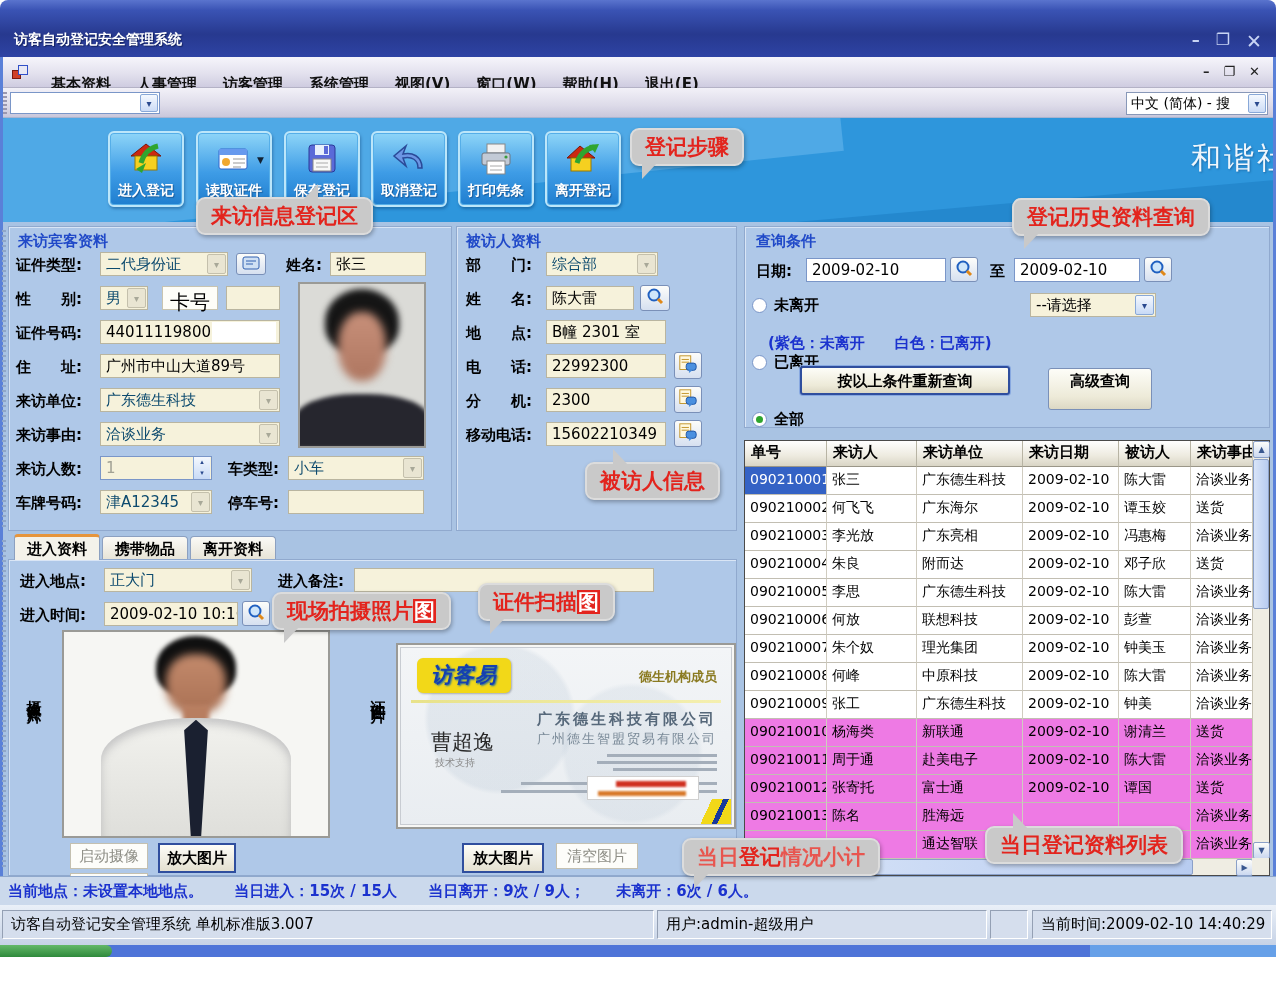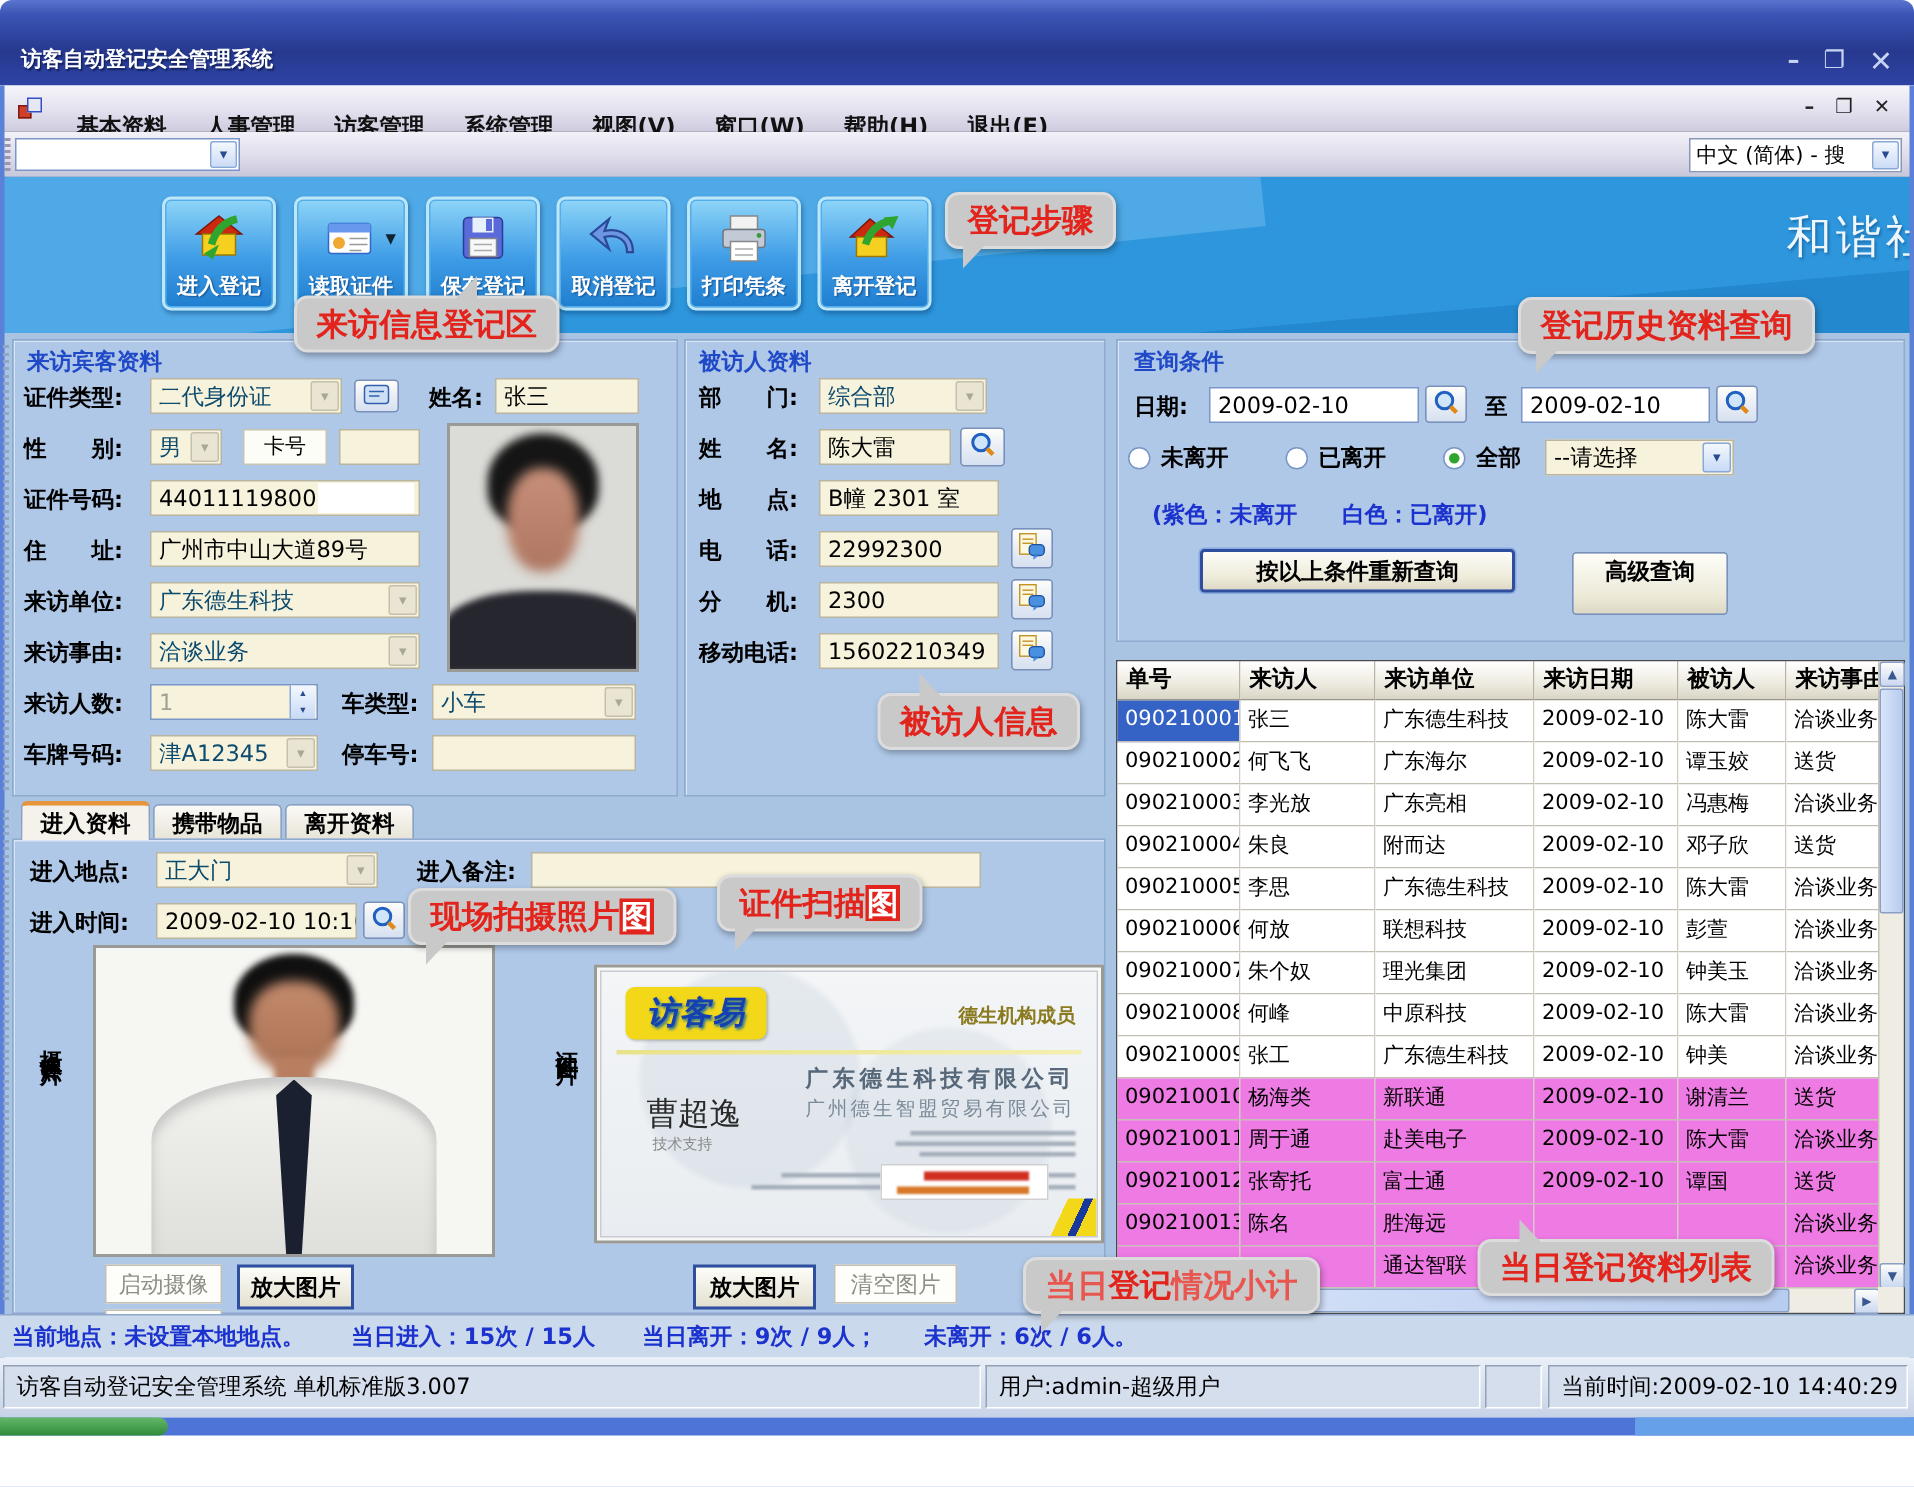--- a/index.html
+++ b/index.html
@@ -74,29 +74,29 @@
   .input.white { background:#fff; border-color:#7A96C8; }
   .combo { position:absolute; height:24px; background:#F6F2DB; border:1px solid #B9B5A0; font-size:15px; padding:2px 22px 2px 5px; white-space:nowrap; overflow:hidden; }
   .combo::after { content:'▾'; position:absolute; right:1px; top:1px; bottom:1px; width:17px;
     background:linear-gradient(#F4F8FE,#C8DAF6); border:1px solid #88A8D8; border-radius:2px;
     color:#2A4A8F; font-size:10px; text-align:center; line-height:19px; }
   .combo.disabled { color:#0c4a6e; }
   .combo.disabled::after { background:#E9E5D2; border-color:#C4C0AC; color:#A8A898; }
   .spinner { position:absolute; height:24px; background:#F6F2DB; border:1px solid #7A96C8; font-size:15px; color:#A2A294; padding:2px 20px 2px 5px; }
   .spinner::after { content:'▴\A▾'; white-space:pre; position:absolute; right:1px; top:0; width:16px; height:22px;
     background:linear-gradient(#F4F8FE,#C8DAF6); border-left:1px solid #88A8D8; color:#2A4A8F; font-size:7px; line-height:11px; text-align:center; }
-  .labelbox { position:absolute; height:24px; background:#FDFDF8; border:1px solid #C8C4B0; font-size:14px; text-align:center; padding-top:2px; }
+  .labelbox { position:absolute; height:24px; background:#FDFDF8; border:1px solid #C8C4B0; font-size:20px; text-align:center; padding-top:2px; }
 
   .sqbtn { position:absolute; background:linear-gradient(#FDFDFA,#D6E0F0); border:1px solid #7A90B8; border-radius:3px;
     display:flex; align-items:center; justify-content:center; cursor:pointer; }
 
   .censor { position:absolute; background:#fff; }
 
   
-  .radio-row { position:absolute; display:flex; gap:38px; }
+  .radio-row { position:absolute; display:flex; gap:38px;flex-direction:column; }
   .radio { display:flex; align-items:center; gap:7px; cursor:pointer; }
   .rdot { width:15px; height:15px; border-radius:50%; background:#fff; border:1px solid #7A96C8; position:relative; }
   .radio.checked .rdot::after { content:''; position:absolute; left:3px; top:3px; width:7px; height:7px; border-radius:50%; background:#2FA52F; }
   .rlabel { font-size:15px; font-weight:600; }
 
   .legend-note { position:absolute; color:#1B32CE; font-size:15px; font-weight:bold; }
 
   .xpbtn { position:absolute; background:linear-gradient(180deg,#FDFDF8,#EDEAD8 70%,#DCD8C4); border:1px solid #7A90B8; border-radius:3px;
     font-size:15px; font-weight:600; text-align:center; cursor:pointer; }
   .xpbtn.default { border:2px solid #2F4E9E; box-shadow:0 0 0 1px #87A8E0; font-weight:bold; }

